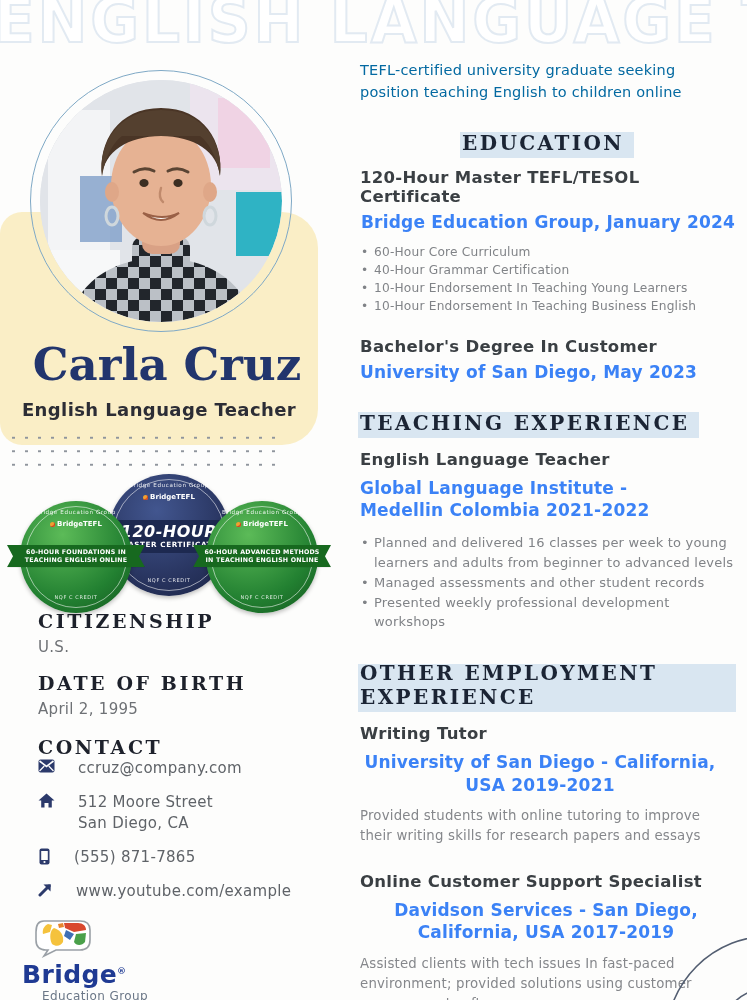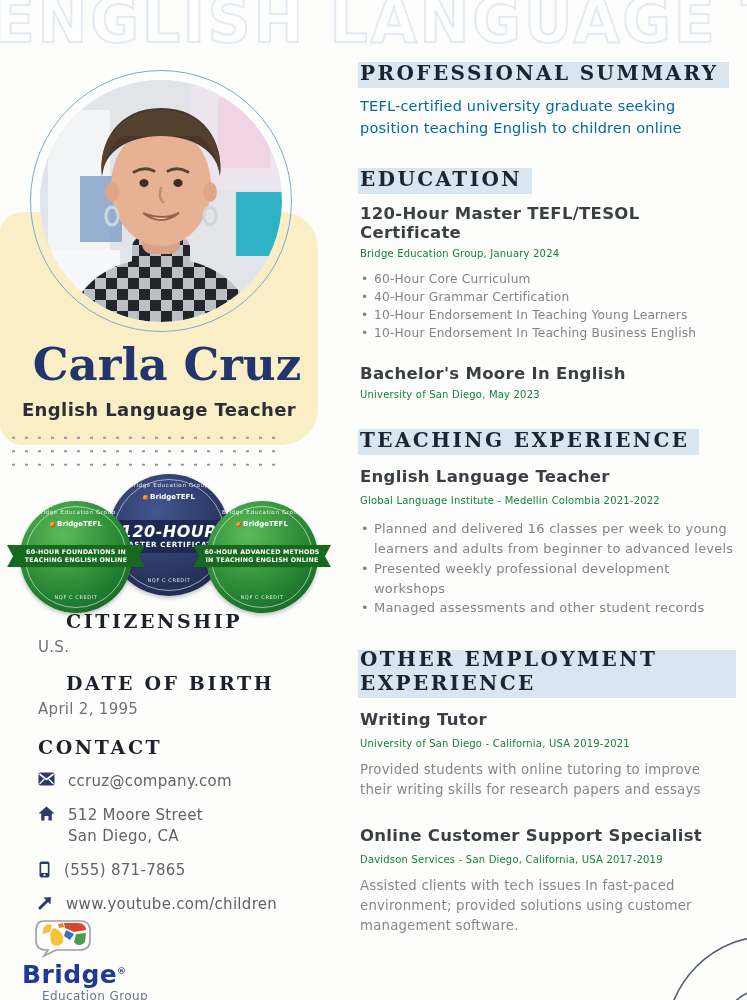--- a/index.html
+++ b/index.html
@@ -56,47 +56,47 @@
     color:rgba(255,255,255,.85); letter-spacing:.6px; line-height:1.4; }
   .badge-center { width:122px; height:122px; left:90px; top:0; z-index:1; }
   .badge-left  { width:112px; height:112px; left:2px;  top:27px; z-index:2; }
   .badge-right { width:112px; height:112px; left:188px; top:27px; z-index:2; }
 
   
   .left-col { position:absolute; left:38px; top:610px; width:284px; }
   .l-heading { font-family:"DejaVu Serif","Liberation Serif",serif; font-weight:700;
     font-size:19px; letter-spacing:2.6px; color:#1d212b; }
   .l-value { font-size:15px; color:#6e7175; letter-spacing:.3px; }
-  .mb6{margin-bottom:6px;margin-left:28px;} .mb16{margin-bottom:16px;} .mb18{margin-bottom:18px;} .mb13{margin-bottom:13px;}
-  .contact-row { display:flex; align-items:flex-start; gap:13px; margin-bottom:14px; }
+  .mb6{margin-bottom:6px;} .mb16{margin-bottom:16px;} .mb18{margin-bottom:18px;} .mb13{}
+  .contact-row { display:flex; align-items:flex-start; gap:23px; margin-bottom:14px; }
   .contact-row svg { flex:0 0 auto; margin-top:1px; }
   .contact-text { font-size:15px; color:#5f6368; letter-spacing:.3px; line-height:1.35; }
 
   
   .bridge-logo { position:absolute; left:22px; top:918px; width:140px; }
   .bridge-word { font-size:25px; font-weight:800; color:#1f3a93; letter-spacing:.4px; line-height:1; }
   .bridge-word sup { font-size:9px; }
   .bridge-tagline { font-size:12px; color:#6b7787; letter-spacing:.4px; margin-top:2px; margin-left:20px; }
 
   
   .right-col { position:absolute; left:360px; top:60px; width:376px; }
   .r-heading { display:inline-block; font-family:"DejaVu Serif","Liberation Serif",serif;
     font-weight:700; font-size:20px; letter-spacing:2.4px; color:#1b2434;
     background:linear-gradient(180deg, rgba(219,231,241,0) 8%, #d9e6f1 8%);
     padding:1px 10px 3px 2px; margin-left:-2px; }
   .summary-text { font-size:14.5px; color:#0369a1; line-height:1.5; letter-spacing:.2px; }
   .entry-title { font-size:16.5px; font-weight:700; color:#3a3f43; letter-spacing:.3px; }
-  .entry-subtitle { font-size:10px; font-weight:400; color:#15803d; line-height:1.32; letter-spacing:.2px; }
+  .entry-subtitle { font-size:17px; font-weight:700; color:#3b82f6; line-height:1.32; letter-spacing:.2px; }
   .entry-text { font-size:13.3px; color:#85878b; line-height:1.5; letter-spacing:.2px; }
   ul.bullets { list-style:none; }
   ul.bullets li { position:relative; padding-left:14px; color:#808387; letter-spacing:.2px; }
   ul.bullets li::before { content:"•"; position:absolute; left:1px; top:0; color:#808387; }
   ul.bullets.small li { font-size:12.2px; line-height:1.48; }
   ul.bullets.med li { font-size:13px; line-height:1.52; }
-  .sp8{margin-bottom:8px;} .sp10{margin-bottom:10px;} .sp12{margin-bottom:12px;}
+  .sp8{margin-bottom:8px;} .sp10{margin-bottom:10px;text-align:center;} .sp12{margin-bottom:12px;}
   .sp22{margin-bottom:22px;} .sp26{margin-bottom:26px;} .sp28{margin-bottom:28px;} .sp5{margin-bottom:5px;}
 
   
   .corner-arcs { position:absolute; right:0; bottom:0; width:135px; height:118px; }
 </style>
 </head>
 <body>
 
 <div class="page">
 
@@ -236,67 +236,66 @@
         <circle cx="6.5" cy="14" r="1.1" fill="#fdfdfc"></circle>
       </svg>
       <div class="contact-text">(555) 871-7865</div>
     </div>
 
     <div class="contact-row">
       <svg width="15" height="15" viewBox="0 0 15 15">
         <path d="M2 13 L11 4" stroke="#2c3a6b" stroke-width="3" stroke-linecap="round"></path>
         <path d="M5.5 2.5 L12.8 2.2 L12.5 9.5 Z" fill="#2c3a6b"></path>
       </svg>
-      <div class="contact-text">www.youtube.com/children</div>
+      <div class="contact-text">www.youtube.com/example</div>
     </div>
   </div>
 
   <div class="bridge-logo">
     <svg width="58" height="40" viewBox="0 0 58 40" style="margin-left:12px">
       <path d="M10 3 C4 3 2 7 2 14 L2 22 C2 29 5 32 12 32 L14 32 L10 38 L22 32 L46 32 C52 32 56 29 56 22 L56 12 C56 6 52 3 46 3 Z" fill="#ffffff" stroke="#9aa0a6" stroke-width="1.6"></path>
       <path d="M14 6 C10 8 8 12 9 16 L16 14 L18 7 Z" fill="#f5c23c"></path>
       <path d="M20 10 C16 12 15 20 18 26 C22 29 27 28 29 24 C30 18 27 12 20 10 Z" fill="#f5c23c"></path>
       <path d="M30 5 L44 5 C49 5 52 8 52 12 L40 14 L31 10 Z" fill="#d9482e"></path>
       <path d="M32 12 L40 16 L36 22 L30 18 Z" fill="#3f6fb5"></path>
       <path d="M42 16 L52 15 L51 24 C48 28 42 28 40 24 Z" fill="#4aa04a"></path>
       <path d="M24 6 L29 5 L30 9 L25 10 Z" fill="#e8852e"></path>
     </svg>
     <div class="bridge-word"><span>Bridge</span><sup>®</sup></div>
     <div class="bridge-tagline">Education Group</div>
   </div>
 
   <div class="right-col">
 
     <section>
-      <div class="sp8"><span class="r-heading">PROFESSIONAL SUMMARY</span></div>
       <p class="summary-text sp26">TEFL-certified university graduate seeking position teaching English to children online</p>
     </section>
 
     <section>
       <div class="sp10"><span class="r-heading">EDUCATION</span></div>
       <div class="entry-title sp5">120-Hour Master TEFL/TESOL Certificate</div>
       <div class="entry-subtitle sp10">Bridge Education Group, January 2024</div>
       <ul class="bullets small sp22">
           <li><span>60-Hour Core Curriculum</span></li>
           <li><span>40-Hour Grammar Certification</span></li>
           <li><span>10-Hour Endorsement In Teaching Young Learners</span></li>
           <li><span>10-Hour Endorsement In Teaching Business English</span></li>
         </ul>
-      <div class="entry-title sp5">Bachelor's Moore In English</div>
+      <div class="entry-title sp5">Bachelor's Degree In Customer</div>
       <div class="entry-subtitle sp26">University of San Diego, May 2023</div>
     </section>
 
     <section>
       <div class="sp12"><span class="r-heading">TEACHING EXPERIENCE</span></div>
       <div class="entry-title sp8">English Language Teacher</div>
       <div class="entry-subtitle sp12" style="max-width:345px">Global Language Institute - Medellin Colombia 2021-2022</div>
       <ul class="bullets med sp28">
           <li><span>Planned and delivered 16 classes per week to young learners and adults from beginner to advanced levels</span></li>
+          <li><span>Managed assessments and other student records</span></li>
           <li><span>Presented weekly professional development workshops</span></li>
-          <li><span>Managed assessments and other student records</span></li>
         </ul>
     </section>
 
     <section>
       <div class="sp12"><span class="r-heading">OTHER EMPLOYMENT EXPERIENCE</span></div>
       <div class="entry-title sp8">Writing Tutor</div>
       <div class="entry-subtitle sp10" style="max-width:360px">University of San Diego - California, USA 2019-2021</div>
       <p class="entry-text sp26">Provided students with online tutoring to improve their writing skills for research papers and essays</p>
       <div class="entry-title sp8">Online Customer Support Specialist</div>
       <div class="entry-subtitle sp10" style="max-width:372px">Davidson Services - San Diego, California, USA 2017-2019</div>

